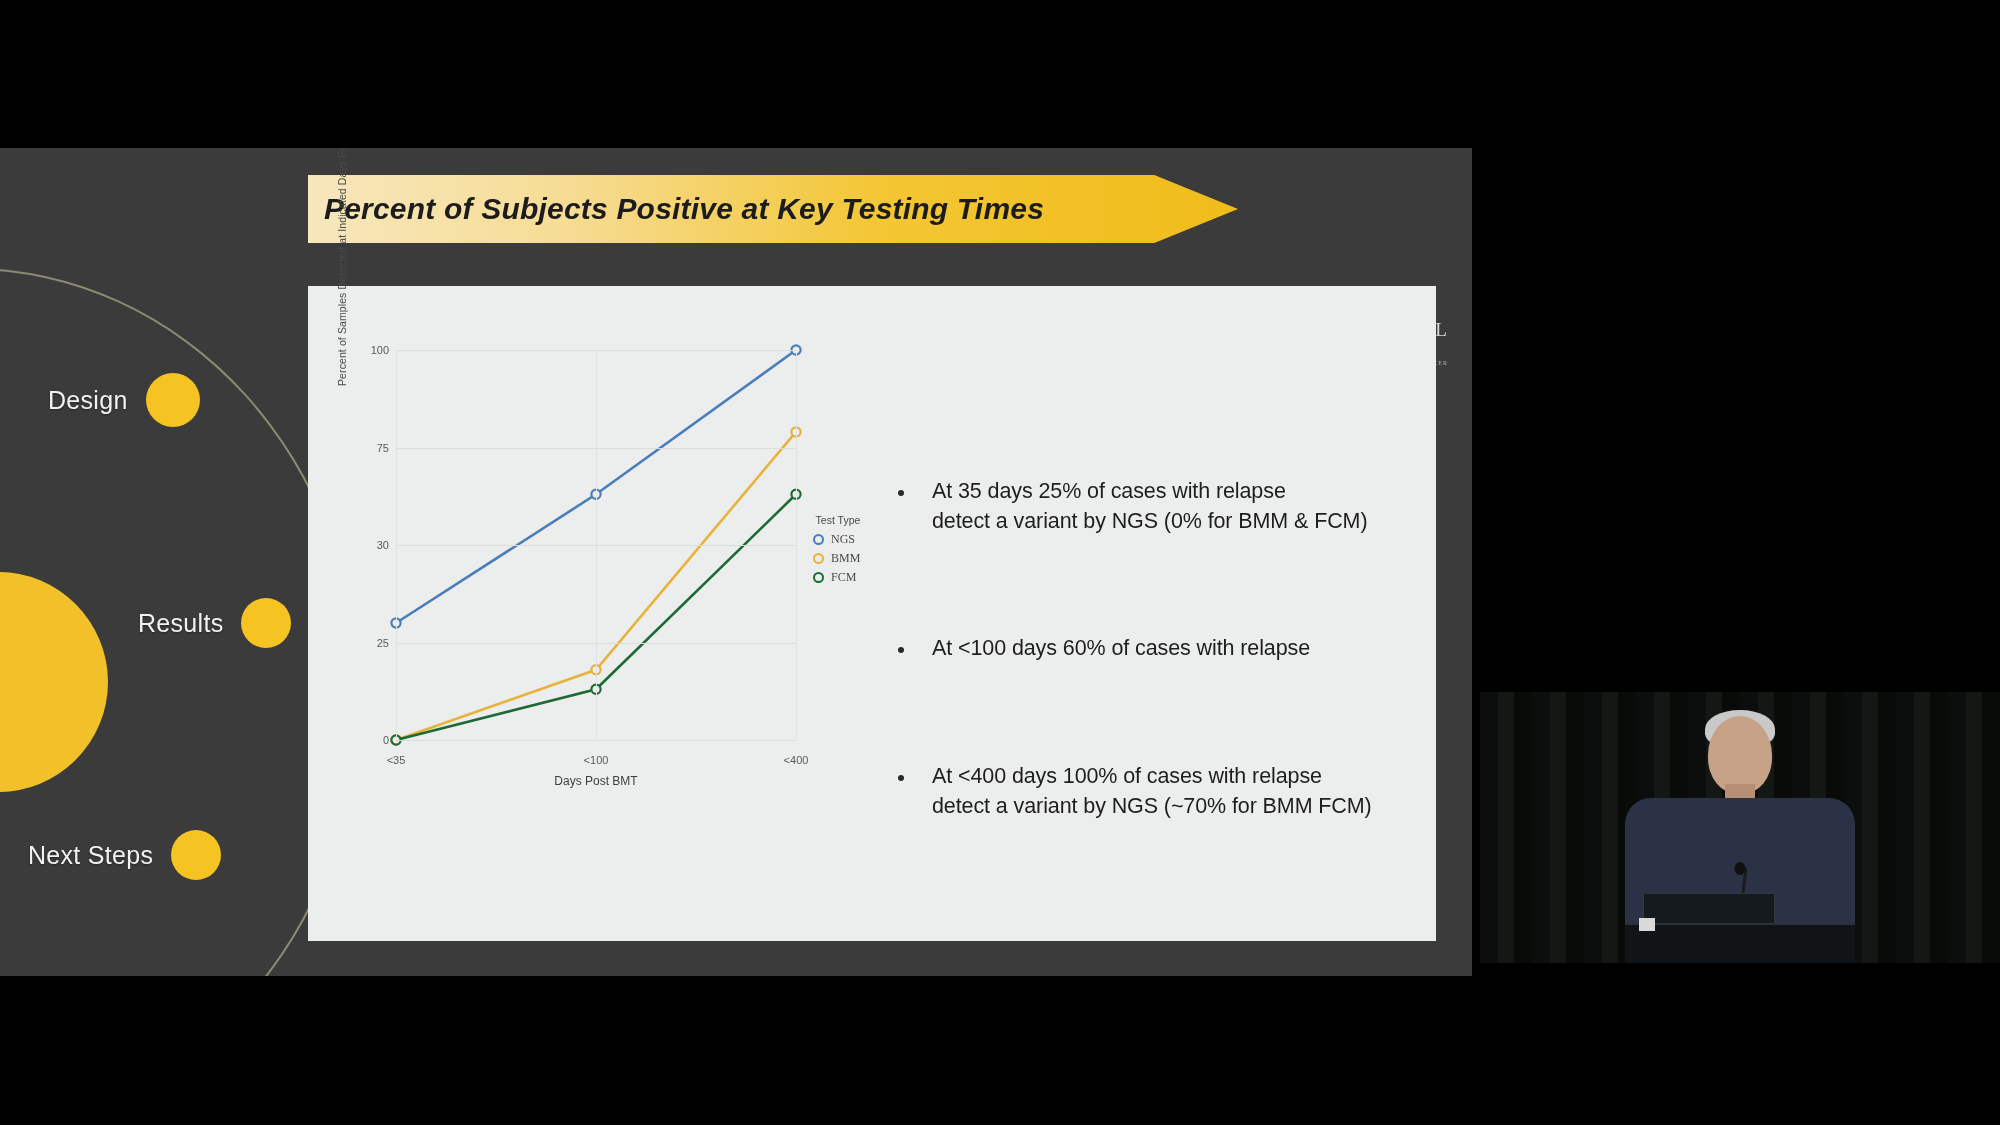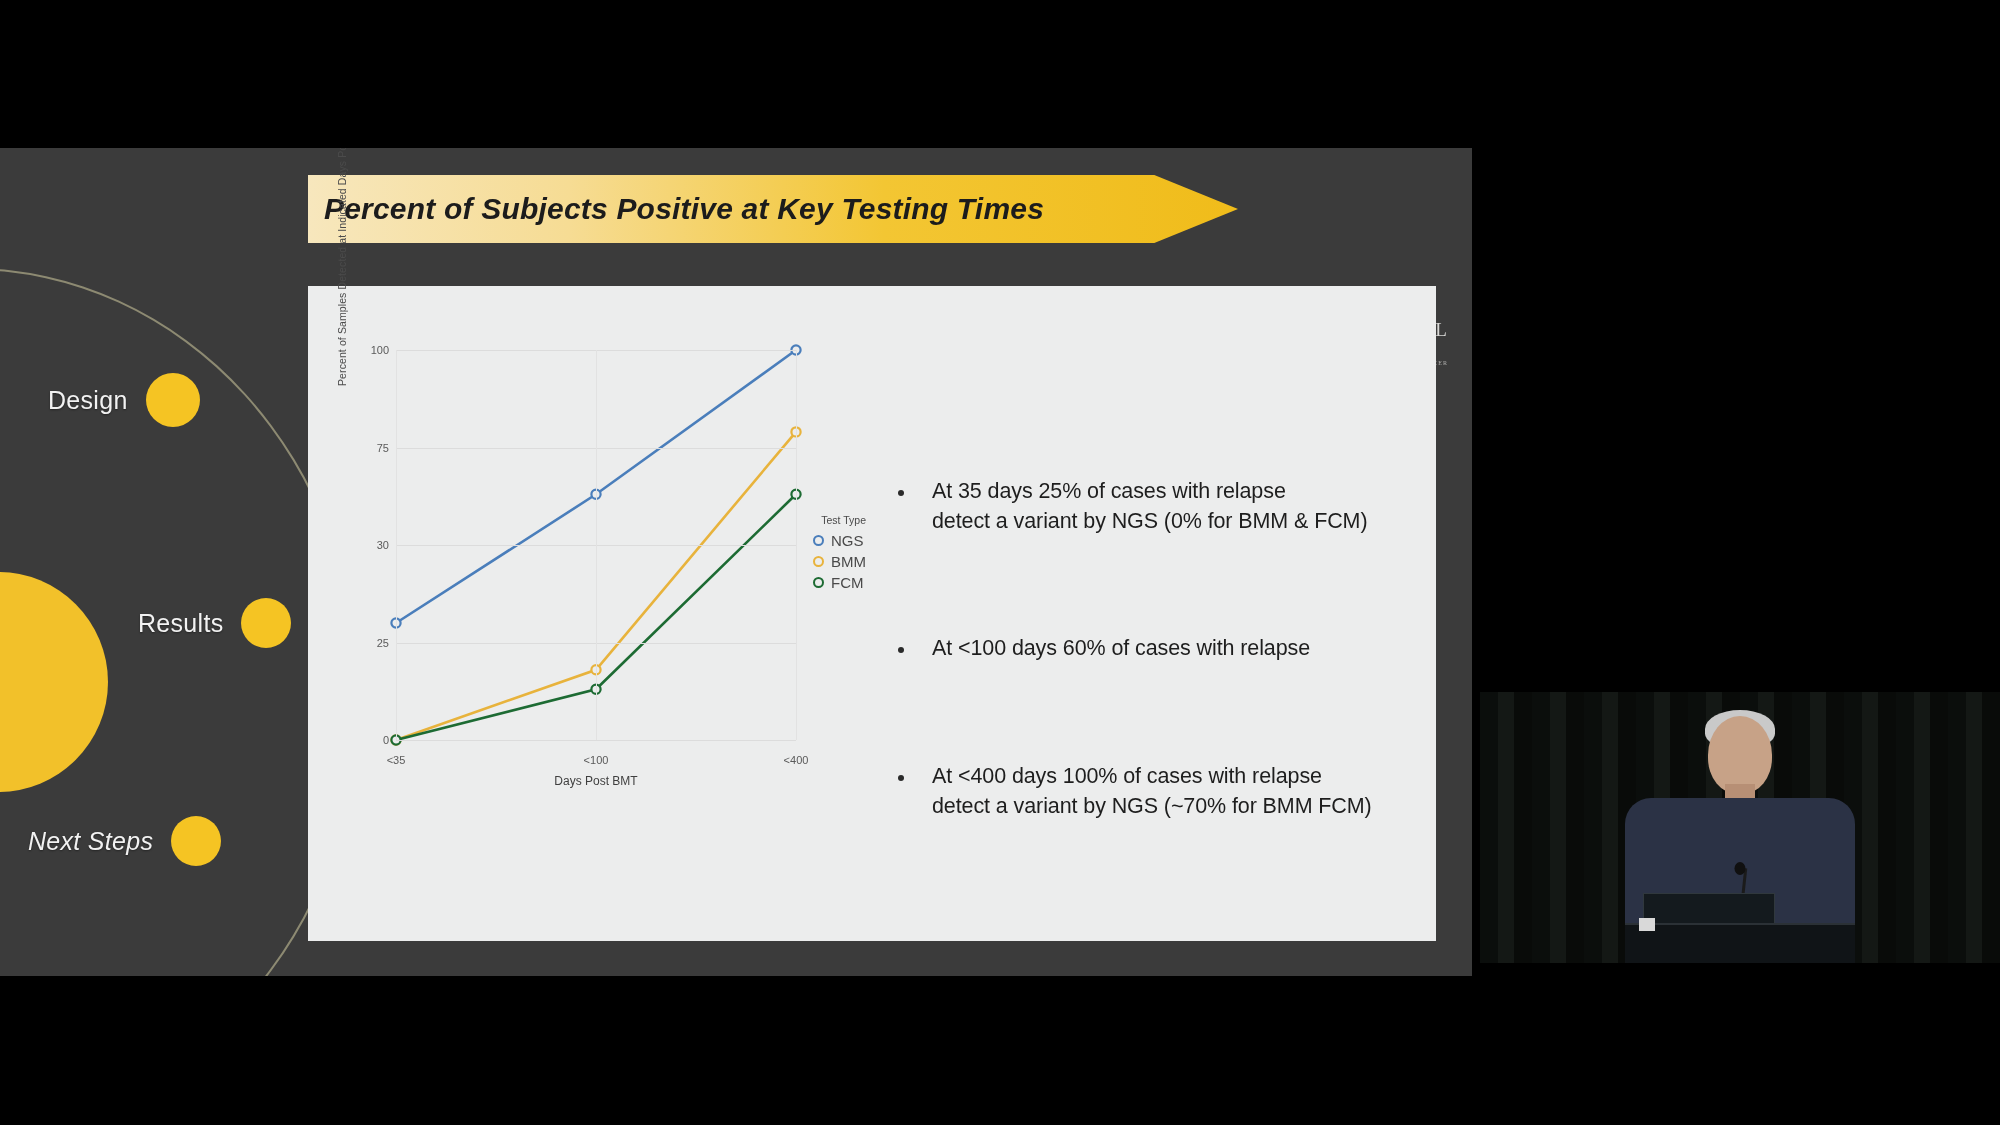--- a/index.html
+++ b/index.html
@@ -39,21 +39,21 @@
     color:#f2f2f2; font-size:25px; letter-spacing:.3px;
     white-space:nowrap; text-shadow:0 1px 2px rgba(0,0,0,.4);
   }
   .nav-dot {
     width:54px; height:54px; border-radius:50%;
     background:#f5c423; margin-left:18px;
   }
   .nav-dot.small { width:50px; height:50px; }
   #nav-design   { left:48px;  top:225px; }
   #nav-results  { left:138px; top:450px; }
-  #nav-next     { left:28px;  top:668px;font-style:italic; }
+  #nav-next     { left:28px;  top:682px; }
 
   
   #title-banner {
     position:absolute; left:308px; top:27px;
     width:930px; height:68px;
     background:linear-gradient(90deg,#f7e7bd 0%,#f6dc94 28%,#f3c633 62%,#f0bc1a 100%);
     clip-path:polygon(0 0, 91% 0, 100% 50%, 91% 100%, 0 100%);
     display:flex; align-items:center;
   }
   #title-text {
@@ -115,21 +115,21 @@
   #series-svg { position:absolute; left:0; top:0; width:100%; height:100%; overflow:visible; }
 
   
   #legend { position:absolute; left:505px; top:228px; }
   #legend-title { font-size:10.5px; color:#4a4a4a; margin-bottom:6px;text-align:right; }
   .legend-row { display:flex; align-items:center; gap:7px; margin-bottom:4px; }
   .legend-marker {
     width:11px; height:11px; border-radius:50%;
     border:2px solid #000; background:#eceded;
   }
-  .legend-label { font-size:15px; color:#4a4a4a; }
+  .legend-label { font-size:12px; color:#4a4a4a;font-family:Liberation Serif, serif; }
 
   
   #bullets { position:absolute; left:590px; top:175px; width:520px;margin-top:16px; }
   .bullet { display:flex; margin-bottom:98px; }
   .bullet-dot {
     flex:0 0 auto; width:6px; height:6px; border-radius:50%;
     background:#2a2a2a; margin-top:13px; margin-right:28px;
   }
   .bullet-text {
     font-size:21.5px; color:#1e1e1e; line-height:1.38;

